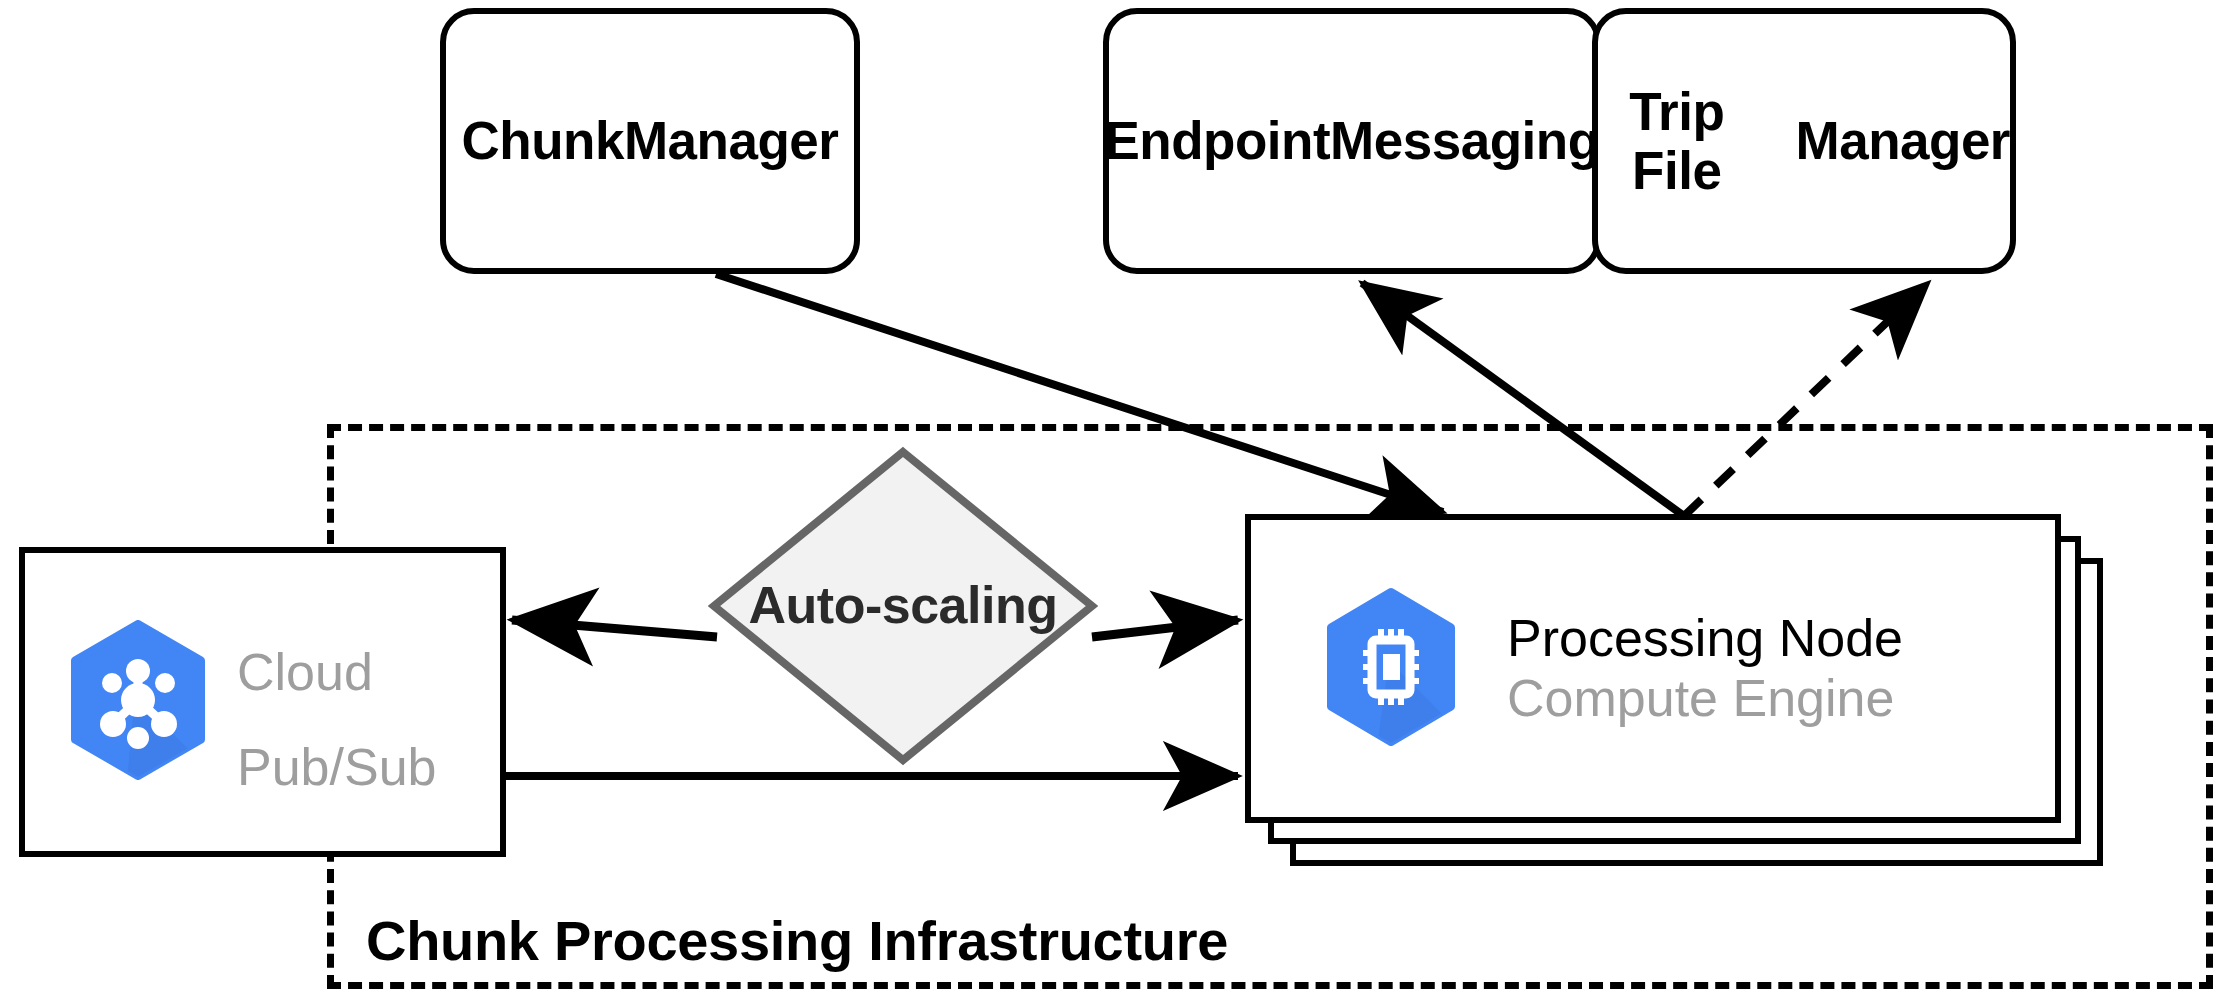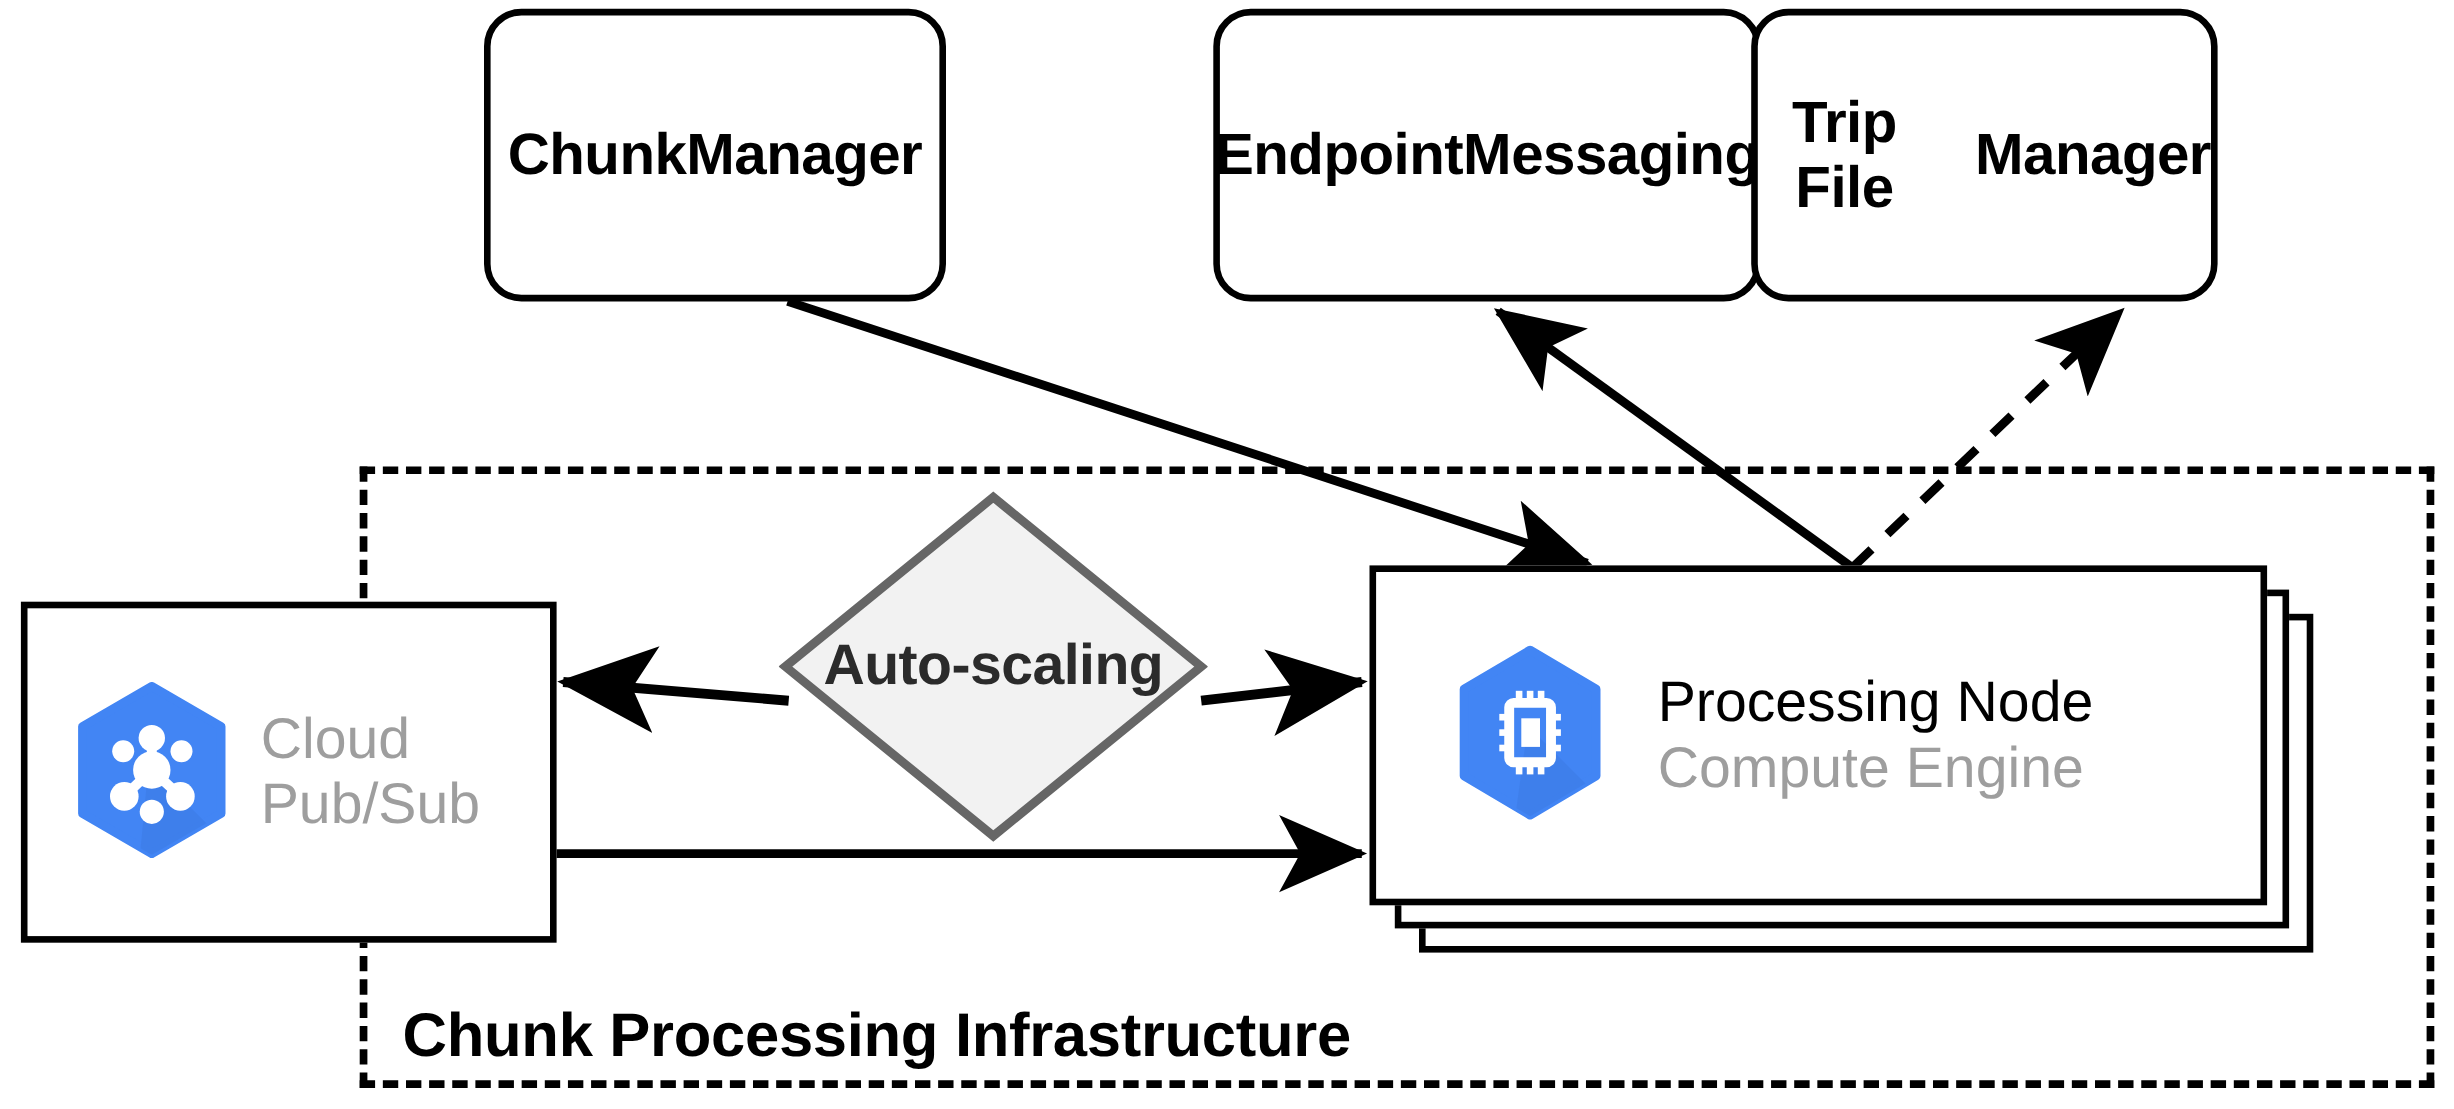--- a/index.html
+++ b/index.html
@@ -90,20 +90,21 @@
     text-align: left;
   }
   .card-title {
     font-size: 52px;
     color: #000000;
     line-height: 1.14;
     white-space: nowrap;
   }
   .card-title.muted {
     color: #9e9e9e;
+    margin-top: 36px;
   }
   .card-sub {
     font-size: 52px;
     color: #9e9e9e;
     line-height: 1.14;
     white-space: nowrap;
   }
 
   
   .diamond-wrap {

